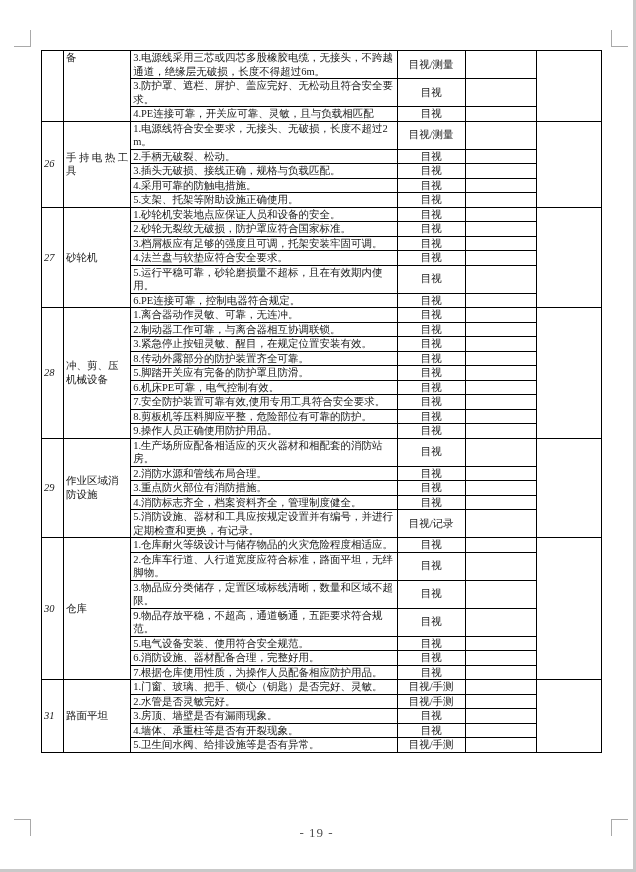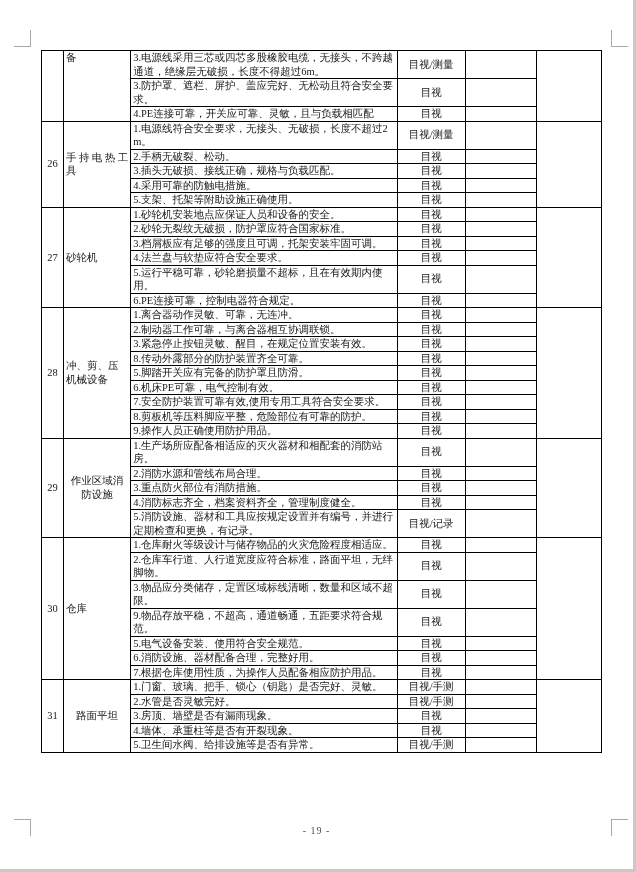--- a/index.html
+++ b/index.html
@@ -30,34 +30,34 @@
   table.checklist td {
     border: 1px solid #000;
     font-size: 10.5px;
     line-height: 13.5px;
     color: #181818;
     padding: 0 2px;
     vertical-align: middle;
     word-break: break-all;
     overflow: hidden;
   }
-  td.no    { text-align: center; padding: 0; }
+  td.no    { padding: 0; font-style: italic; }
   td.cat   { padding: 0 2px; }
   td.cat.cat-top     { vertical-align: top; }
-  td.cat.cat-center  { text-align: center; }
+  td.cat.cat-center  { }
   td.cat.cat-justify { text-align: justify; text-align-last: left; margin-left: 8px; }
   td.content { text-align: left; }
   td.method  { text-align: center; padding: 0; font-family: Liberation Serif, serif; }
   td.blank   { padding: 0; }
 
   .footer {
     position: absolute;
     left: 0; top: 825px; width: 100%;
     text-align: center;
-    font-size: 10px;
+    font-size: 13px;
     color: #4f4f4f;
     letter-spacing: 1px;
   }
 </style>
 </head>
 <body>
 
 <div class="page">
 
   <div class="mark mark-tl"></div>

